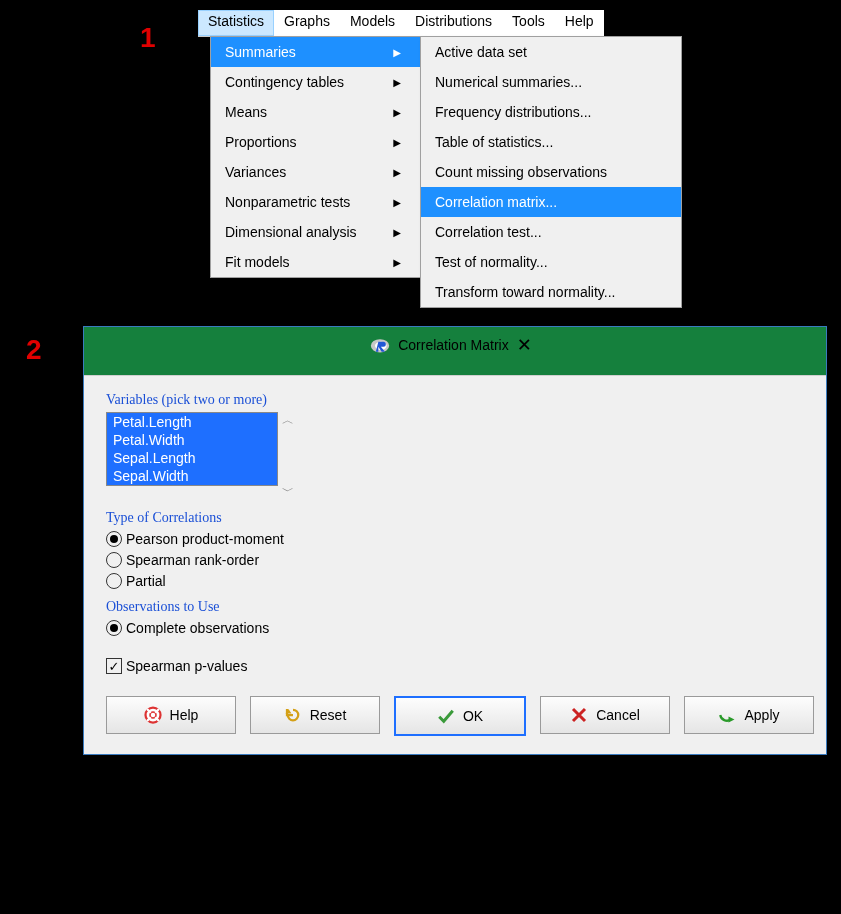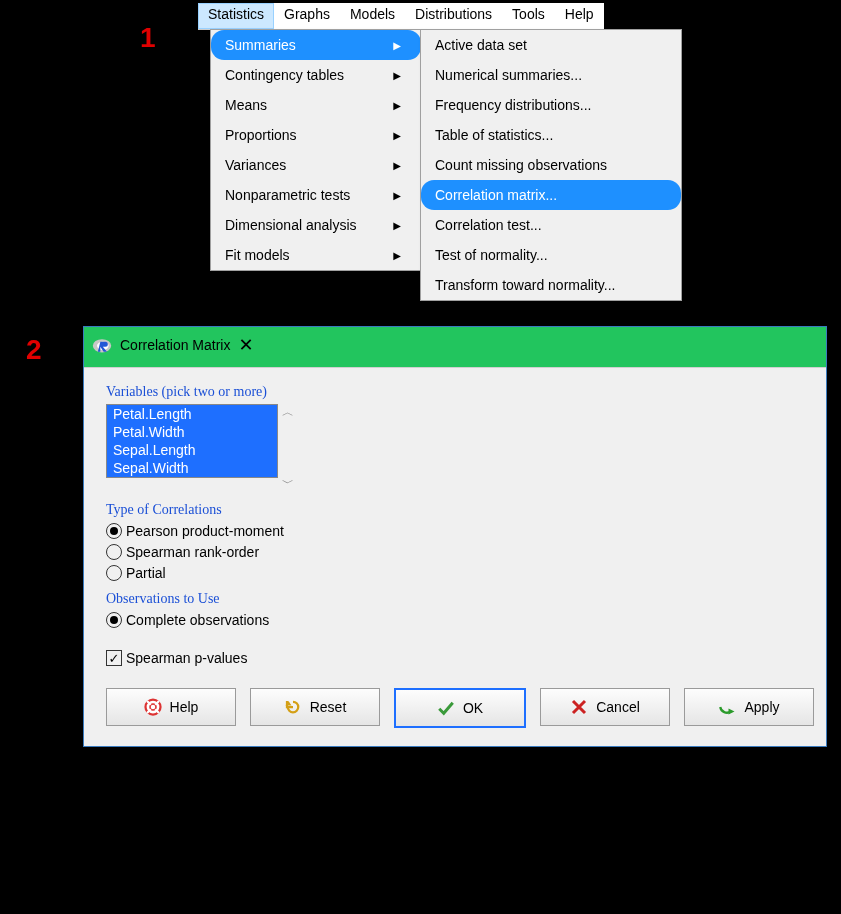--- a/index.html
+++ b/index.html
@@ -17,21 +17,21 @@
     color: #e00000;
     font-weight: bold;
     font-size: 28px;
     font-family: Arial, sans-serif;
   }
 
   
   .menubar-wrap {
     position: absolute;
     left: 198px;
-    top: 3px;
+    top: 10px;
     background: #be185d;
   }
   .menubar {
     display: flex;
     background: #fff;
     border-bottom: 1px solid #ccc;
     height: 26px;
     align-items: stretch;
   }
   .menubar-item {
@@ -59,21 +59,20 @@
     align-items: center;
     justify-content: space-between;
     padding: 4px 20px 4px 14px;
     cursor: default;
     color: #000;
     height: 22px;
   }
   .submenu-item.highlight {
     background: #1e90ff;
     color: #fff;
-    border-radius: 13px;
   }
   .submenu-arrow {
     font-size: 10px;
     margin-left: 20px;
   }
   .submenu-item.highlight .submenu-arrow { color:#fff; }
 
   .submenu1 {
     left: 12px;
     top: 26px;
@@ -90,25 +89,25 @@
     left: 83px;
     top: 326px;
     width: 744px;
     background: #f0f0f0;
     border: 1px solid #3a7bbf;
     box-sizing: border-box;
   }
   .dialog-titlebar {
     display: flex;
     align-items: center;
-    justify-content: flex-start;
-    background: #22c55e;
+    justify-content: center;
+    background: #15803d;
     border-bottom: 1px solid #d0d0d0;
     height: 36px;
-    padding: 0 8px 4px 8px;
+    padding: 0 8px 12px 8px;
   }
   .dialog-title-left { display:flex; align-items:center; gap:8px; }
   .dialog-title { color:#000; }
   .dialog-close { font-size: 18px; padding: 4px 8px; cursor:default; }
 
   .dialog-body {
     padding: 16px 22px 18px 22px;
   }
   .section-label {
     color: #1a4fd6;

